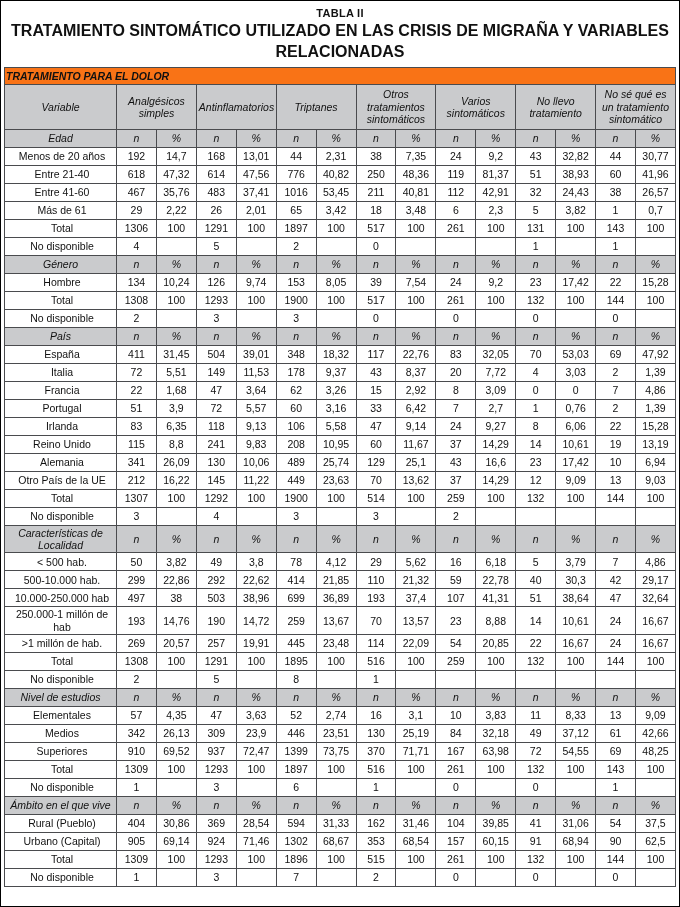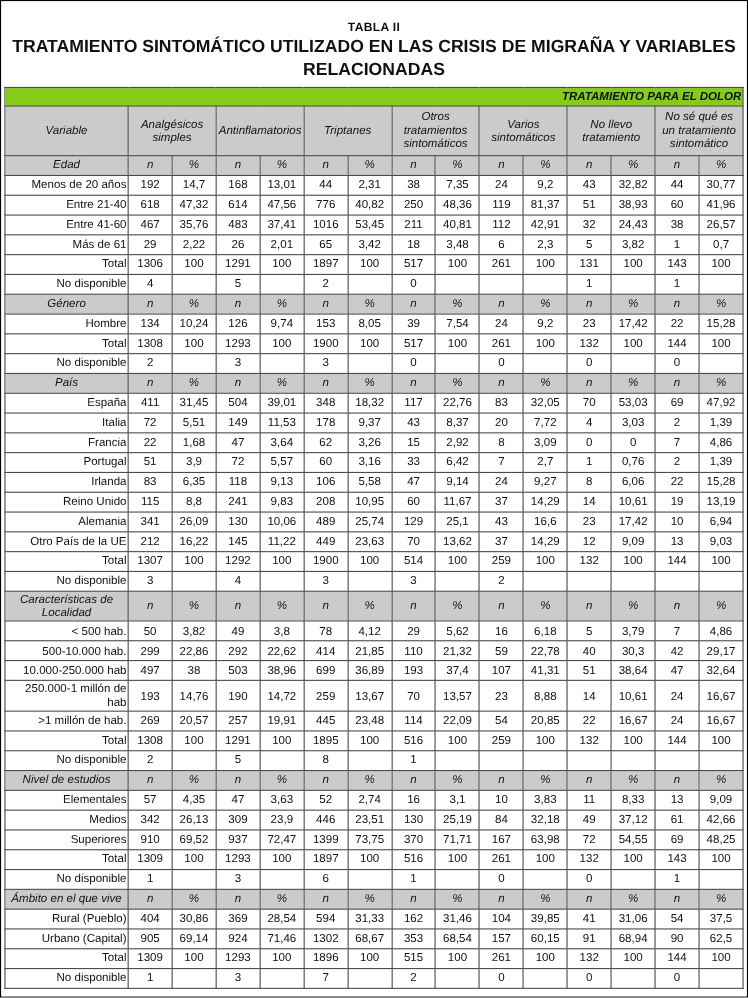--- a/index.html
+++ b/index.html
@@ -7,21 +7,21 @@
   body {
     width: 680px;
     font-family: "Liberation Sans", sans-serif;
     color: #111;
   }
   .page {
     width: 680px;
     height: 907px;
     border: 1px solid #000;
     background: #fff;
-    padding: 17px 3px 3px 3px;
+    padding: 5px 3px 3px 3px;
     overflow: hidden;
   }
   .title-block { text-align: center; margin-bottom: 5px; }
   .title {
     font-size: 11px;
     font-weight: bold;
     letter-spacing: 0.3px;
     line-height: 1.35;
   }
   .subtitle {
@@ -38,43 +38,43 @@
   col.varcol { width: 112px; }
   th, td {
     border: 1px solid #4a4b4e;
     font-size: 10.5px;
     padding: 1px 1px;
     vertical-align: middle;
     overflow: hidden;
     line-height: 1.18;
   }
   .band {
-    background: #84cc16;
+    background: #f97316;
     font-style: italic;
     font-weight: bold;
-    text-align: right;
+    text-align: left;
     height: 17px;
     font-size: 10.5px;
   }
   .ghead {
     background: #cacbcd;
     font-style: italic;
     font-weight: normal;
     text-align: center;
     padding: 3px 2px;
     height: 44px;
   }
   tbody tr { height: 18px; }
   tr.section-row td {
     background: #cacbcd;
     font-style: italic;
     text-align: center;
   }
   td.rowlabel {
-    text-align: right;
+    text-align: center;
     padding-left: 4px;
   }
   td.val { text-align: center; }
 </style>
 </head>
 <body>
 
 <div class="page">
   <div class="title-block">
     <div class="title">TABLA II</div>

